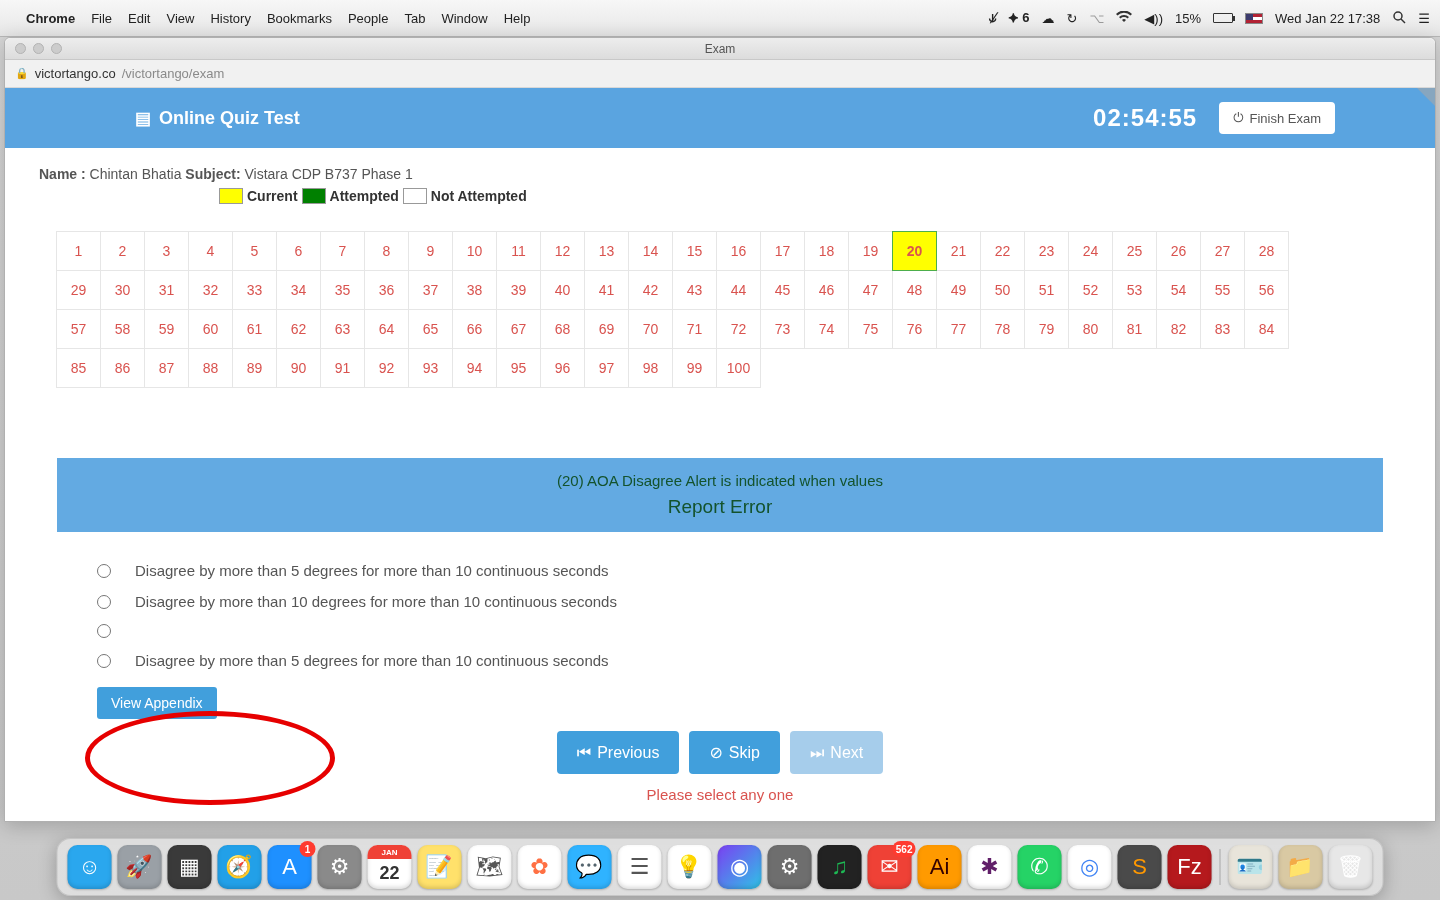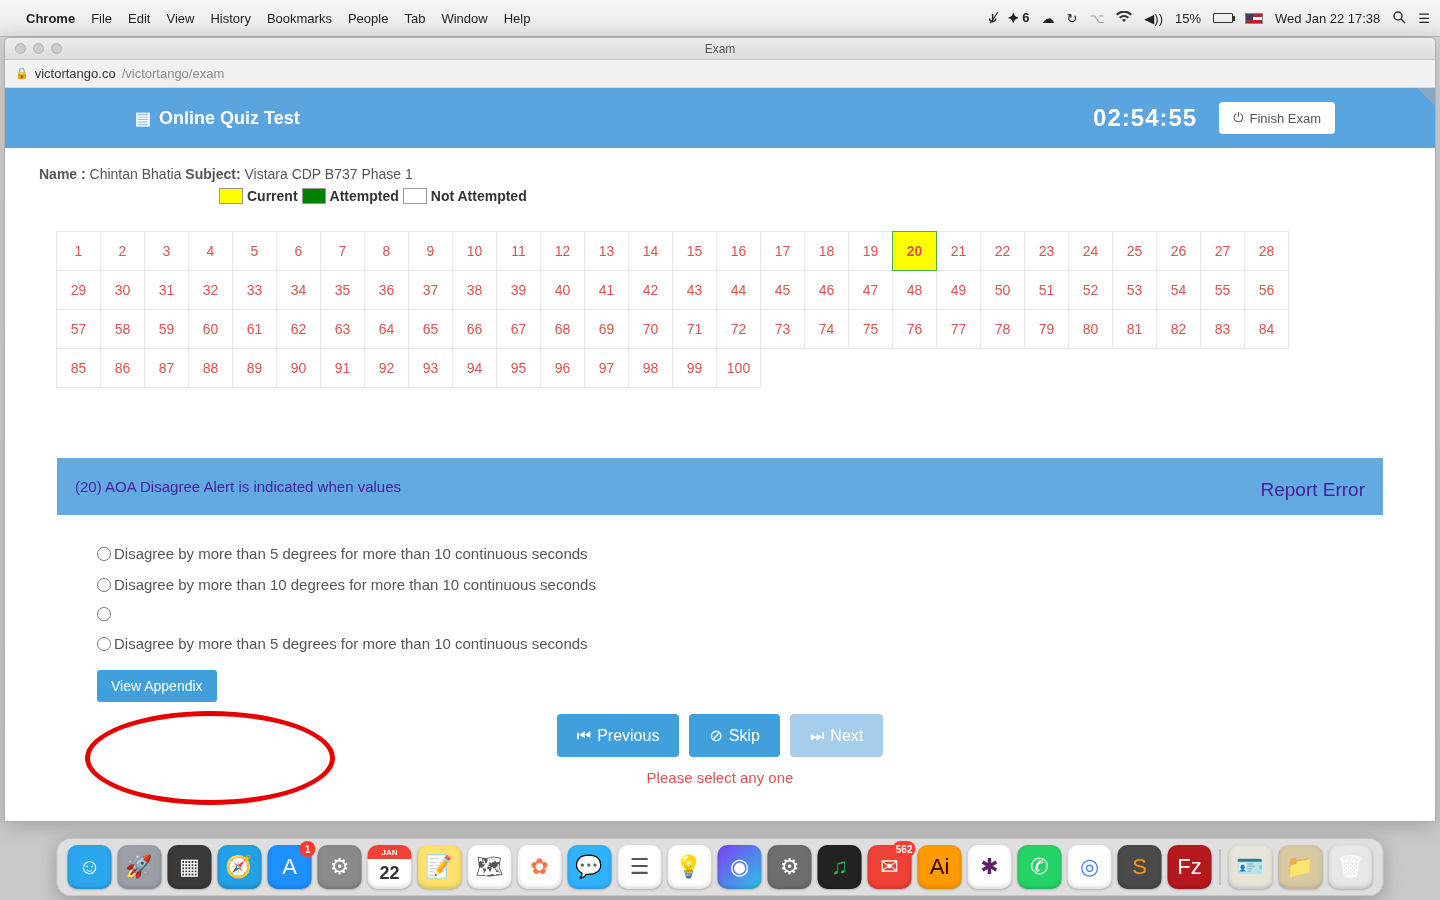--- a/index.html
+++ b/index.html
@@ -113,28 +113,29 @@
     display:flex; align-items:center; justify-content:center;
     color:#d9534f; font-size:14px;
     cursor:pointer;
     margin-left:-1px; margin-top:-1px;
     background:#fff;
   }
   .qcell.current { background:#ffff00; border:1px solid #4cae4c; position:relative; z-index:1;font-weight:bold;}
   
   .qpanel { margin: 70px 18px 0 18px; }
   .qhead {
-    background:#63aae2; color:#4c1d95;
+    background:#63aae2; color:#14532d;
     padding: 14px 18px;
     display:flex; justify-content:space-between; align-items:center;
     font-size:15px;
+    flex-direction:column;
   }
   .qhead .rerr { cursor:pointer; font-size:19px;margin-top:7px;}
   .options { margin: 30px 0 0 40px; }
-  .opt { display:flex; align-items:center; gap:3px; margin-bottom:14px; font-size:15px; color:#555;}
+  .opt { display:flex; align-items:center; gap:24px; margin-bottom:14px; font-size:15px; color:#555;}
   .opt input { width:14px; height:14px;}
   .appendix-btn {
     background:#419fdc; color:#fff; border:none; border-radius:3px;
     padding:8px 14px; font-size:14px; cursor:pointer; margin-left:40px; margin-top:4px;
   }
   .navbtns { display:flex; justify-content:center; gap:10px; margin-top:12px;}
   .navbtn {
     background:#419fdc; color:#fff; border:none; border-radius:4px;
     padding:12px 20px; font-size:16px; cursor:pointer; display:flex; align-items:center; gap:6px;
   }

